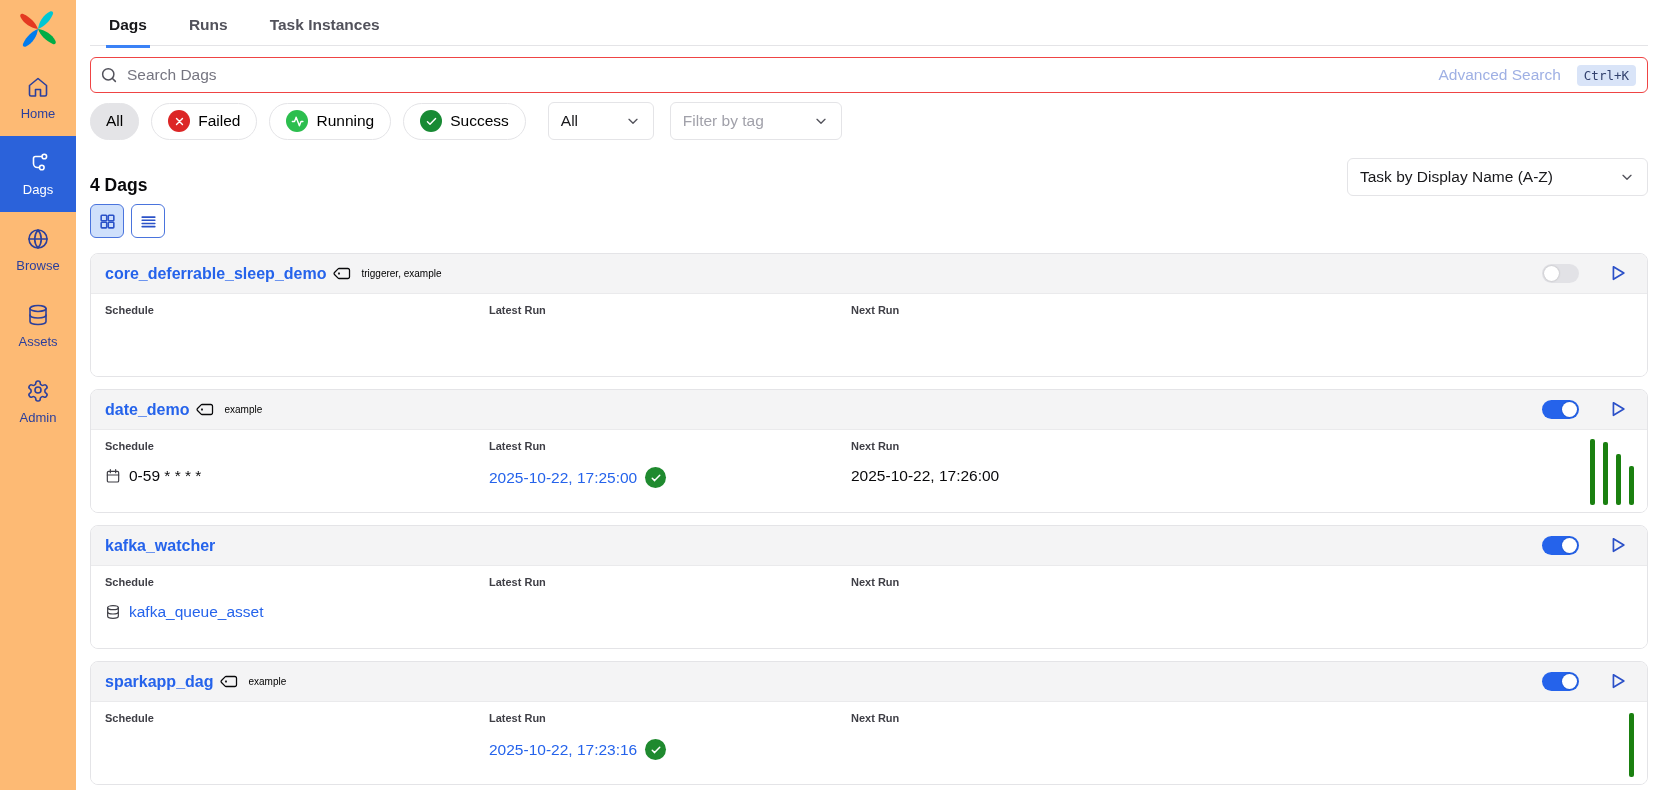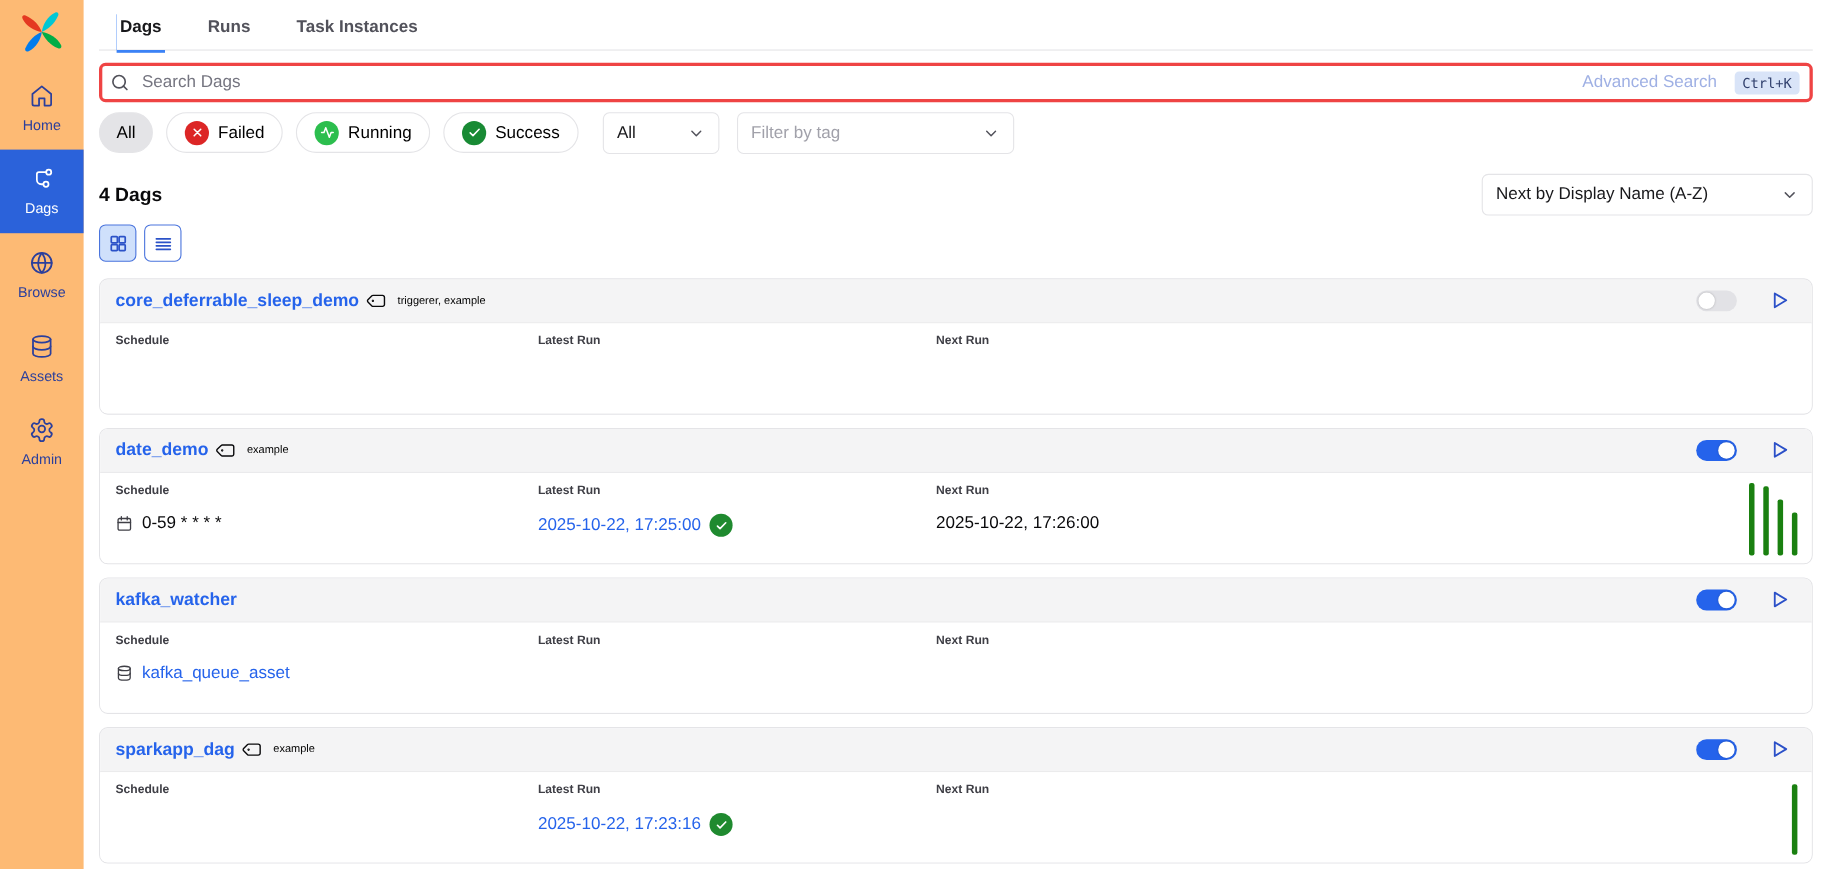--- a/index.html
+++ b/index.html
@@ -18,43 +18,43 @@
   .side-item.active { background:#2b62da; color:#ffffff; }
 
   
   .main { position:absolute; left:76px; top:0; width:1579px; height:790px; padding:10px 7px 0 14px; }
 
   .tabbar { display:flex; gap:36px; border-bottom:1px solid #e4e4e7; padding-left:16px; }
   .tab { font-weight:bold; font-size:15.5px; color:#52525b; padding:6px 3px 11px; cursor:pointer; }
   .tab.active { color:#18181b; box-shadow:0 3px 0 0 #3b82f6; }
 
   .search-row { position:relative; margin-top:11px; }
-  .search-input { width:100%; height:36px; border:3px solid #ef4444; border-radius:6px;
+  .search-input { width:100%; height:36px; border:1px solid #ef4444; border-radius:6px;
                   padding:0 190px 0 36px; font-size:15.5px; font-family:inherit; color:#18181b; outline:none; }
   .search-input::placeholder { color:#757580; }
   .search-icon { position:absolute; left:10px; top:9px; width:18px; height:18px; color:#52525b; }
   .search-right { position:absolute; right:12px; top:0; height:36px; display:flex; align-items:center; gap:16px; }
   .adv-link { color:#9fb0e4; font-size:15.5px; cursor:pointer; }
   .kbd { background:#d9e4f8; color:#32416e; font-family:"DejaVu Sans Mono", monospace;
          font-size:12.5px; padding:3px 7px; border-radius:4px; }
 
-  .filters-row { margin-top:9px; display:flex; gap:12px; }
+  .filters-row { margin-top:9px; display:flex; align-items:center; gap:12px; }
   .chip { display:inline-flex; align-items:center; gap:8px; height:37px; padding:0 16px;
           border-radius:19px; border:1px solid #e4e4e7; background:#fff; font-size:15.5px; cursor:pointer; }
   .chip.active { background:#e4e4e7; border-color:#e4e4e7; padding:0 15px; }
   .chip .dot { width:22px; height:22px; border-radius:50%; display:flex; align-items:center; justify-content:center; }
   .chip .dot svg { width:13px; height:13px; color:#fff; }
   .selectbox { height:38px; border:1px solid #e4e4e7; border-radius:6px; background:#fff;
                display:flex; align-items:center; justify-content:space-between; padding:0 12px;
                font-size:15.5px; cursor:pointer; }
   .selectbox .chev { width:16px; height:16px; color:#52525b; flex:0 0 auto; }
   .state-select { width:106px; margin-left:10px; }
-  .tag-select { width:252px; margin-left:4px; color:#a1a1aa; }
-
-  .heading-row { margin-top:18px; display:flex; align-items:center; justify-content:space-between; }
+  .tag-select { width:172px; margin-left:4px; color:#a1a1aa; }
+
+  .heading-row { margin-top:18px; display:flex; align-items:flex-end; justify-content:space-between; }
   .dag-count { font-size:17.5px; font-weight:bold; color:#09090b; }
   .sort-select { width:301px; }
 
   .viewtoggle { margin-top:8px; display:flex; gap:7px; }
   .viewbtn { width:34px; height:34px; border:1px solid #4a74dd; border-radius:6px; background:#fff;
              display:flex; align-items:center; justify-content:center; color:#2b52c8; cursor:pointer; }
   .viewbtn.active { background:#cfe0fb; }
   .viewbtn svg { width:19px; height:19px; }
 
   
@@ -197,21 +197,21 @@
       <span>Filter by tag</span>
       <svg class="chev" viewBox="0 0 24 24" fill="none" stroke="currentColor" stroke-width="2" stroke-linecap="round" stroke-linejoin="round">
           <path d="m6 9.5 6 6 6-6"></path>
         </svg>
     </div>
   </div>
 
   <div class="heading-row">
     <span class="dag-count">4 Dags</span>
     <div class="selectbox sort-select">
-      <span>Next by Display Name (A-Z)</span>
+      <span>Task by Display Name (A-Z)</span>
       <svg class="chev" viewBox="0 0 24 24" fill="none" stroke="currentColor" stroke-width="2" stroke-linecap="round" stroke-linejoin="round">
           <path d="m6 9.5 6 6 6-6"></path>
         </svg>
     </div>
   </div>
 
   <div class="viewtoggle">
     <button class="viewbtn active">
       <svg viewBox="0 0 24 24" fill="none" stroke="currentColor" stroke-width="2">
           <rect x="4" y="4" width="7" height="7" rx="1"></rect>

